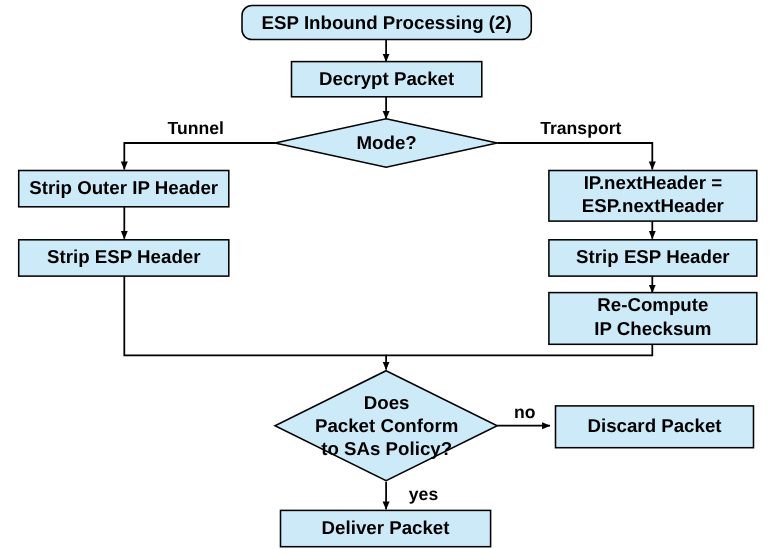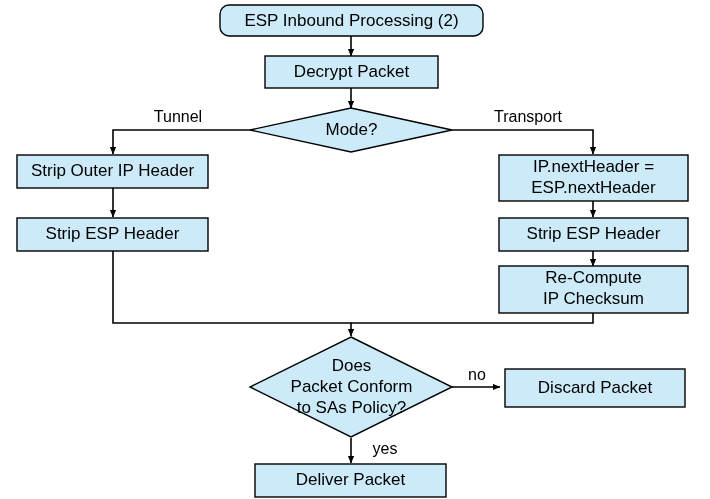--- a/index.html
+++ b/index.html
@@ -12,20 +12,21 @@
     height: 499px;
     position: relative;
     overflow: hidden;
     font-family: "Liberation Sans", sans-serif;
   }
   #flowchart-root {
     position: absolute;
     left: 0; top: 0;
     width: 710px;
     height: 499px;
+    font-weight: bold;
   }
   svg.diagram {
     position: absolute;
     left: 0; top: 0;
     width: 710px;
     height: 499px;
     display: block;
   }
   .node-label {
     font-family: "Liberation Sans", sans-serif;

